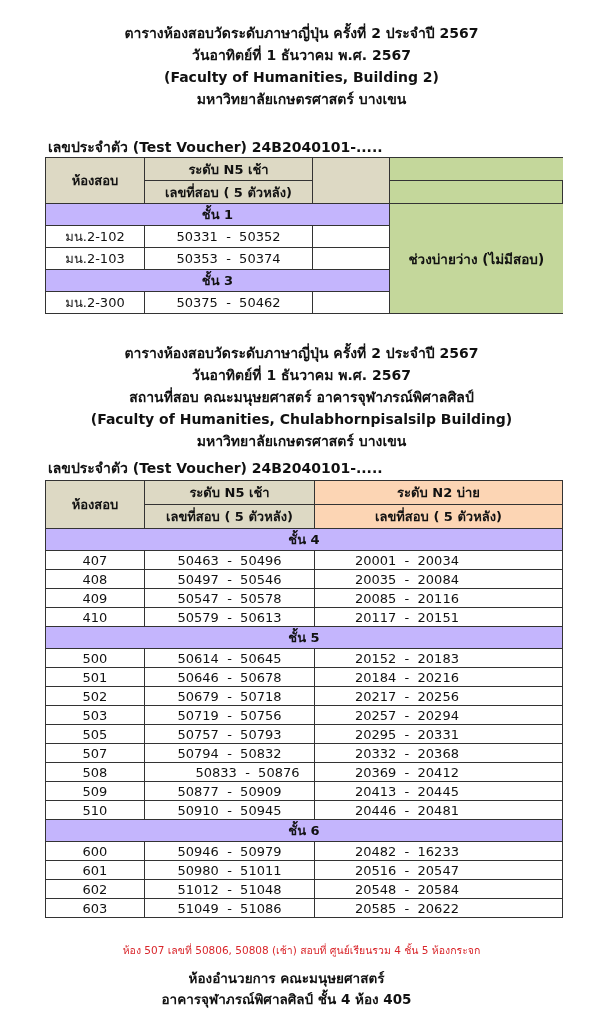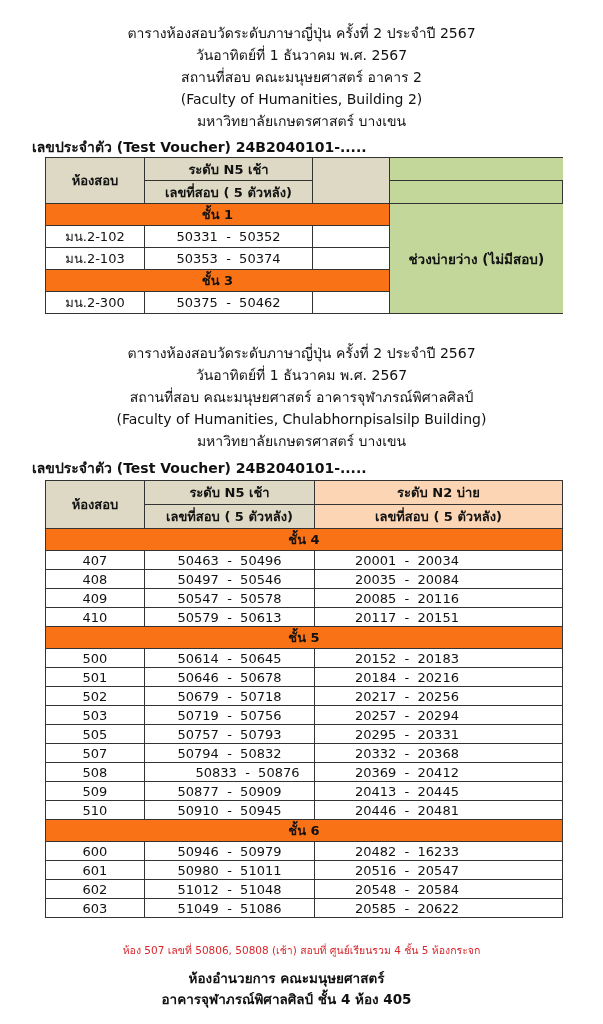--- a/index.html
+++ b/index.html
@@ -3,56 +3,55 @@
 <meta charset="utf-8">
 <style>
   html, body { margin: 0; padding: 0; background: #ffffff; }
   body {
     width: 603px; height: 1024px; position: relative; overflow: hidden;
     font-family: "DejaVu Sans", "Liberation Sans", sans-serif;
     color: #111;
   }
   .heading {
     position: absolute; left: 0; width: 603px; text-align: center;
-    font-weight: normal; font-size: 14px; line-height: 22px;
+    font-weight: bold; font-size: 14px; line-height: 22px;
   }
   .heading div { height: 22px; white-space: nowrap; }
   .voucher {
-    position: absolute; left: 32px; font-weight: bold; font-size: 14px;
+    position: absolute; left: 48px; font-weight: bold; font-size: 14px;
     white-space: nowrap;
   }
   table {
     position: absolute; border-collapse: collapse; table-layout: fixed;
     font-size: 13px;
   }
   td {
     border: 1.5px solid #333; padding: 0; text-align: center;
     white-space: nowrap; overflow: hidden;
   }
   .hdr-beige { background: #ddd9c4; font-weight: bold; }
   .hdr-peach { background: #fcd5b4; font-weight: bold; }
   .green { background: #c4d79b; font-weight: bold; }
-  .floor { font-weight: bold; background: #f97316; }
+  .floor { font-weight: bold; background: #c4b5fd; }
   .range-left { text-align: left; padding-left: 40px; }
   .note {
     position: absolute; left: 0; width: 603px; text-align: center;
     color: #d9262b; font-size: 10.5px; white-space: nowrap;
   }
   .footer {
     position: absolute; left: 0; width: 573px; text-align: center;
     font-weight: bold; font-size: 13.5px; line-height: 21px;
   }
 </style>
 </head>
 <body>
 
 <div class="heading" style="top:22px;">
   <div>ตารางห้องสอบวัดระดับภาษาญี่ปุ่น ครั้งที่ 2 ประจำปี 2567</div>
   <div>วันอาทิตย์ที่ 1  ธันวาคม พ.ศ. 2567</div>
-  <div>สถานที่สอบ คณะมนุษยศาสตร์ อาคาร 2</div>
   <div>(Faculty of Humanities, Building 2)</div>
   <div>มหาวิทยาลัยเกษตรศาสตร์ บางเขน</div>
 </div>
 <div class="voucher" style="top:136px;">เลขประจำตัว (Test Voucher) 24B2040101-.....</div>
 
 <table style="left:45px; top:157px; width:517px;">
   <colgroup>
     <col style="width:99px">
       <col style="width:168px">
       <col style="width:77px">

